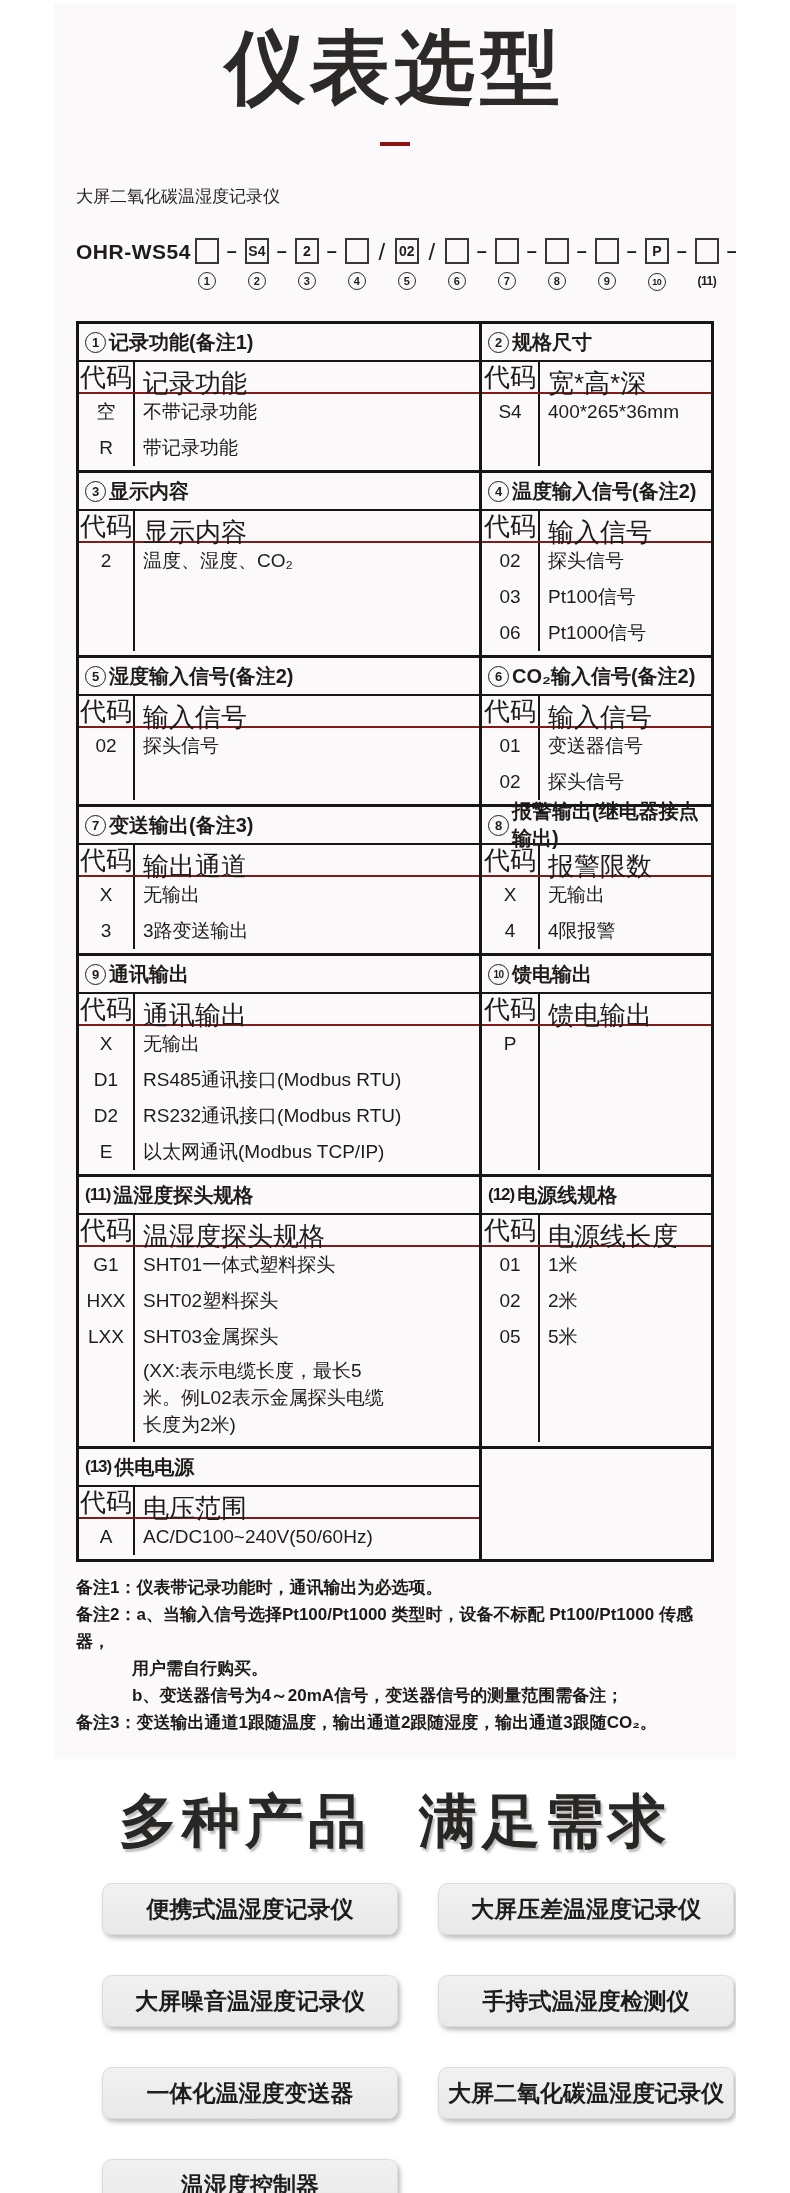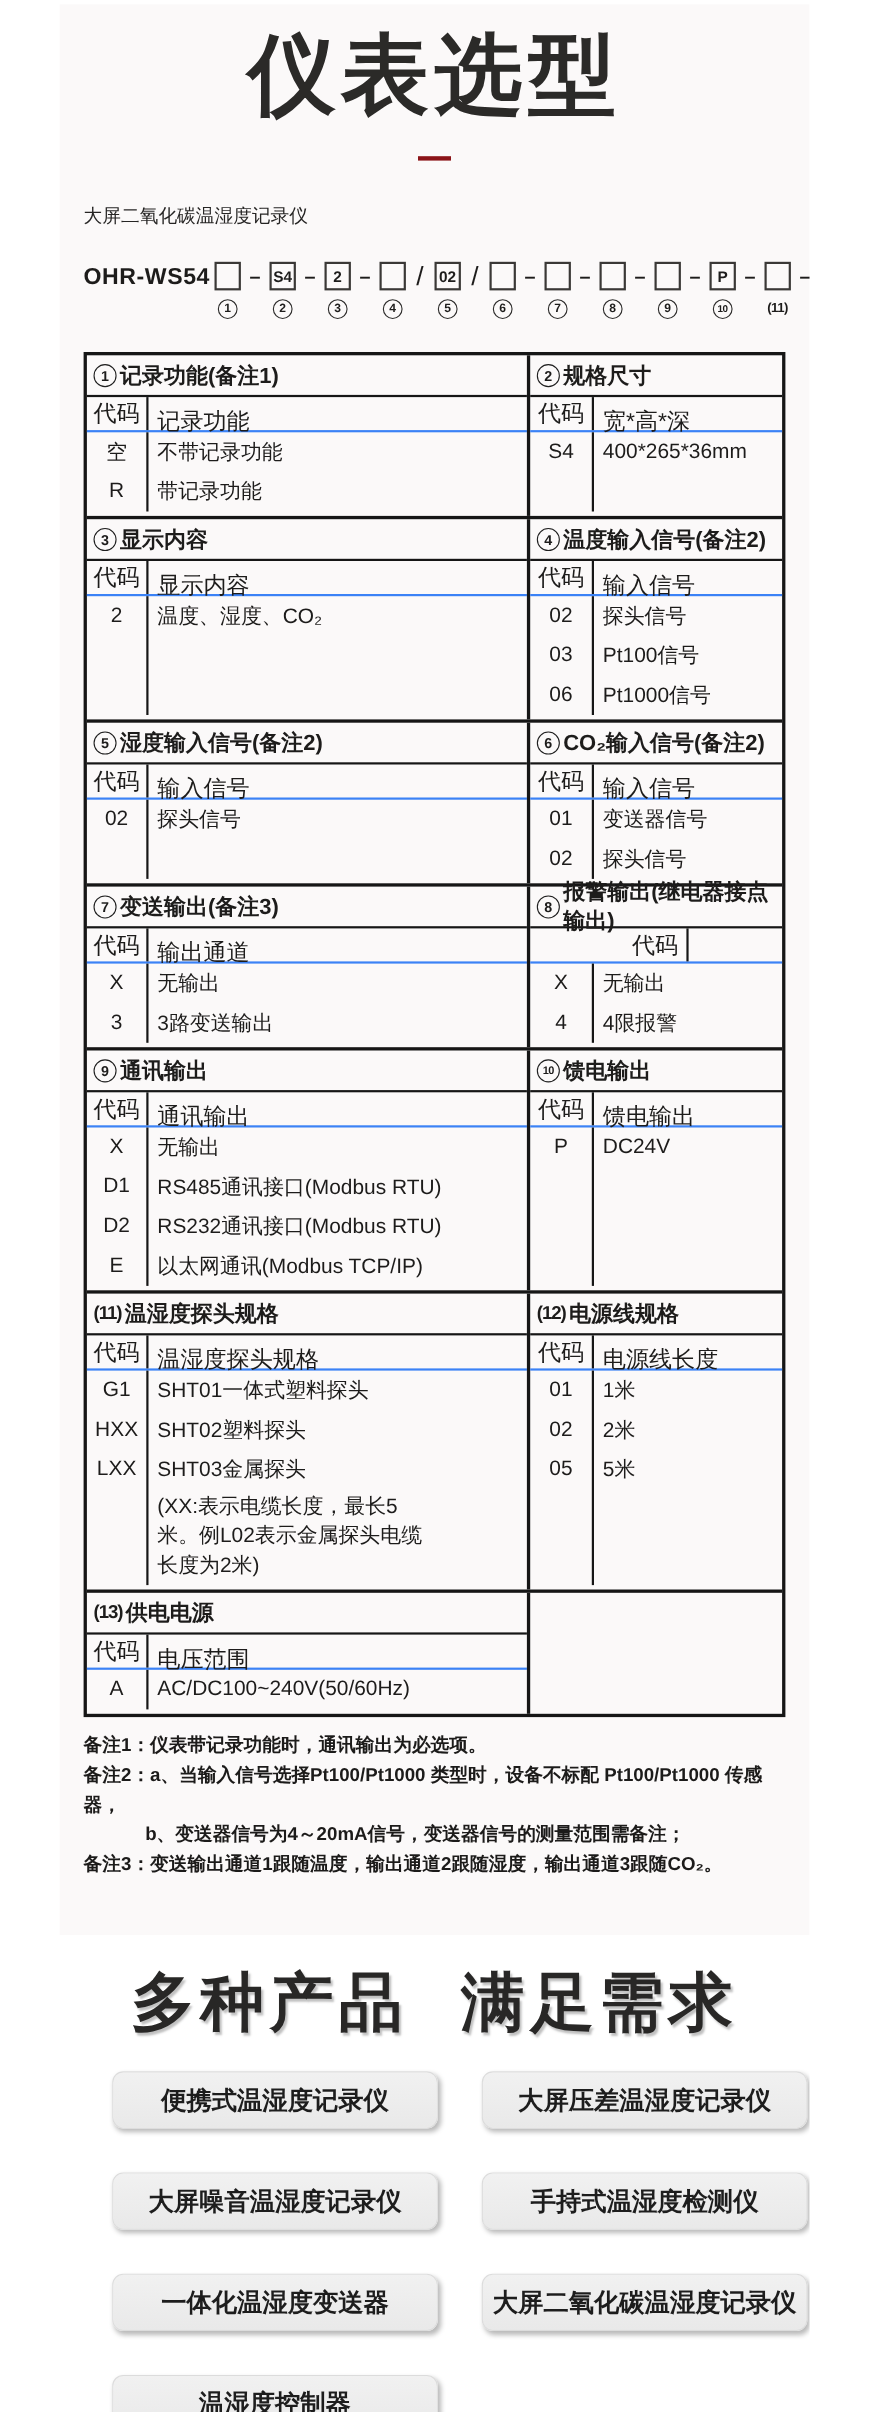--- a/index.html
+++ b/index.html
@@ -34,21 +34,21 @@
   .band{display:grid;grid-template-columns:400px 1fr;}
   .band + .band{border-top:3px solid #161616;}
   .half{display:flex;flex-direction:column;min-height:100%;}
   .rhalf{border-left:3px solid #161616;}
   .sec-title{display:flex;align-items:center;gap:3px;height:36px;padding-left:6px;
              border-bottom:2px solid #161616;font-size:20px;font-weight:700;}
   .cnum{display:inline-flex;flex:none;align-items:center;justify-content:center;width:21px;height:21px;
         box-sizing:border-box;border:1.6px solid #1f1f1f;border-radius:50%;font-size:13px;font-weight:700;}
   .cnum.two{font-size:10px;letter-spacing:-0.5px;}
   .pnum{font-weight:700;font-size:17px;letter-spacing:-1px;}
-  .sec-head{display:flex;height:30px;border-bottom:2px solid #3b82f6;font-size:21px;justify-content:center;}
+  .sec-head{display:flex;height:30px;border-bottom:2px solid #7f1d1d;font-size:26px;}
   .sec-head .hcode{width:56px;flex:none;box-sizing:border-box;border-right:2px solid #161616;
                    display:flex;align-items:center;justify-content:center;}
   .rhalf .sec-head .hcode,.rhalf .code-col{width:58px;}
   .sec-head .hdesc{flex:1;display:flex;align-items:center;padding-left:8px;margin-top:13px;}
   .sec-body{flex:1;display:flex;font-size:19px;padding-bottom:4px;}
   .code-col{width:56px;flex:none;box-sizing:border-box;border-right:2px solid #161616;
             display:flex;flex-direction:column;}
   .ccell{height:36px;flex:none;display:flex;align-items:center;justify-content:center;}
   .desc-col{flex:1;display:flex;flex-direction:column;padding-left:8px;}
   .dcell{height:36px;flex:none;display:flex;align-items:center;}
@@ -317,20 +317,21 @@
               </div>
             </div>
           </div>
           <div class="half rhalf">
             <div class="sec-title">
               <span class="cnum">8</span>
               <span>报警输出(继电器接点输出)</span>
             </div>
             <div class="sec-head">
               <span class="hcode">代码</span>
+              <span class="hdesc">报警限数</span>
             </div>
             <div class="sec-body">
               <div class="code-col">
                 <div class="ccell">X</div>
                 <div class="ccell">4</div>
               </div>
               <div class="desc-col">
                 <div class="dcell">无输出</div>
                 <div class="dcell">4限报警</div>
               </div>
@@ -367,23 +368,20 @@
               <span class="cnum two">10</span>
               <span>馈电输出</span>
             </div>
             <div class="sec-head">
               <span class="hcode">代码</span>
               <span class="hdesc">馈电输出</span>
             </div>
             <div class="sec-body">
               <div class="code-col">
                 <div class="ccell">P</div>
-              </div>
-              <div class="desc-col">
-                <div class="dcell">DC24V</div>
               </div>
             </div>
           </div>
         </div>
         <div class="band">
           <div class="half">
             <div class="sec-title">
               <span class="pnum">(11)</span>
               <span>温湿度探头规格</span>
             </div>
@@ -451,20 +449,21 @@
               </div>
             </div>
           </div>
           <div class="half rhalf"></div>
         </div>
       </div>
 
     <div class="notes" id="notes">
         <div class="note-line">备注1：仪表带记录功能时，通讯输出为必选项。</div>
         <div class="note-line">备注2：a、当输入信号选择Pt100/Pt1000 类型时，设备不标配 Pt100/Pt1000 传感器，</div>
+        <div class="note-line indent">用户需自行购买。</div>
         <div class="note-line indent">b、变送器信号为4～20mA信号，变送器信号的测量范围需备注；</div>
         <div class="note-line">备注3：变送输出通道1跟随温度，输出通道2跟随湿度，输出通道3跟随CO₂。</div>
       </div>
   </section>
 
   <section class="bottom">
     <div class="fheading">
       <span>多种产品</span>
       <span>满足需求</span>
     </div>

